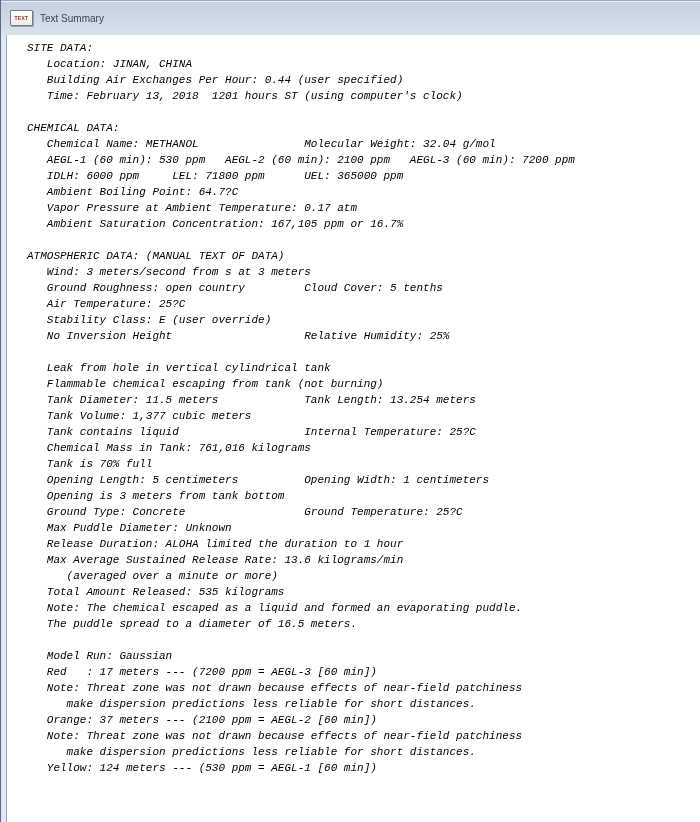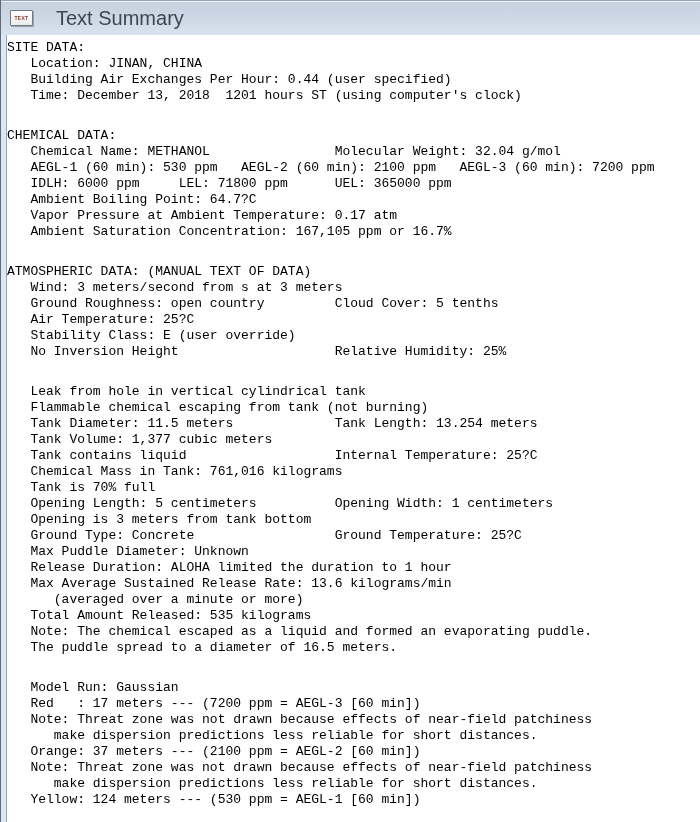--- a/index.html
+++ b/index.html
@@ -42,51 +42,51 @@
     justify-content: center;
     font-family: "Liberation Sans", sans-serif;
     font-size: 5px;
     font-weight: bold;
     letter-spacing: 0.3px;
     color: #8d3b2b;
     flex: 0 0 auto;
   }
   .title {
     font-family: "Liberation Sans", sans-serif;
-    font-size: 20px;
+    font-size: 10px;
     color: #3c4653;
-    margin-left: 16px;
   }
   .main {
     flex: 1;
     display: flex;
     min-height: 0;
     background: #ffffff;
   }
   .frame-strip {
     flex: 0 0 5px;
     background: #dce8f6;
     border-right: 1px solid #96a7bc;
   }
   .content {
     flex: 1;
-    padding: 5px 0 0 0;
+    padding: 5px 0 0 20px;
     overflow: hidden;
     font-family: "Liberation Mono", "DejaVu Sans Mono", monospace;
-    font-size: 13px;
+    font-size: 11px;
     line-height: 16px;
     color: #000000;
+    font-style: italic;
   }
   .content pre {
     margin: 0;
     font: inherit;
     white-space: pre;
   }
   .section + .section {
-    margin-top: 24px;
+    margin-top: 16px;
   }
 </style>
 </head>
 <body>
 
 <div class="window">
 
   <div class="titlebar">
     <span class="text-icon">
       <span>TEXT</span>
@@ -96,21 +96,21 @@
 
   <div class="main">
     <div class="frame-strip"></div>
 
     <div class="content">
 
       <div class="section">
         <pre>SITE DATA:</pre>
         <pre>   Location: JINAN, CHINA
    Building Air Exchanges Per Hour: 0.44 (user specified)
-   Time: December 13, 2018  1201 hours ST (using computer's clock)</pre>
+   Time: February 13, 2018  1201 hours ST (using computer's clock)</pre>
       </div>
 
       <div class="section">
         <pre>CHEMICAL DATA:</pre>
         <pre>   Chemical Name: METHANOL                Molecular Weight: 32.04 g/mol
    AEGL-1 (60 min): 530 ppm   AEGL-2 (60 min): 2100 ppm   AEGL-3 (60 min): 7200 ppm
    IDLH: 6000 ppm     LEL: 71800 ppm      UEL: 365000 ppm
    Ambient Boiling Point: 64.7?C
    Vapor Pressure at Ambient Temperature: 0.17 atm
    Ambient Saturation Concentration: 167,105 ppm or 16.7%</pre>

